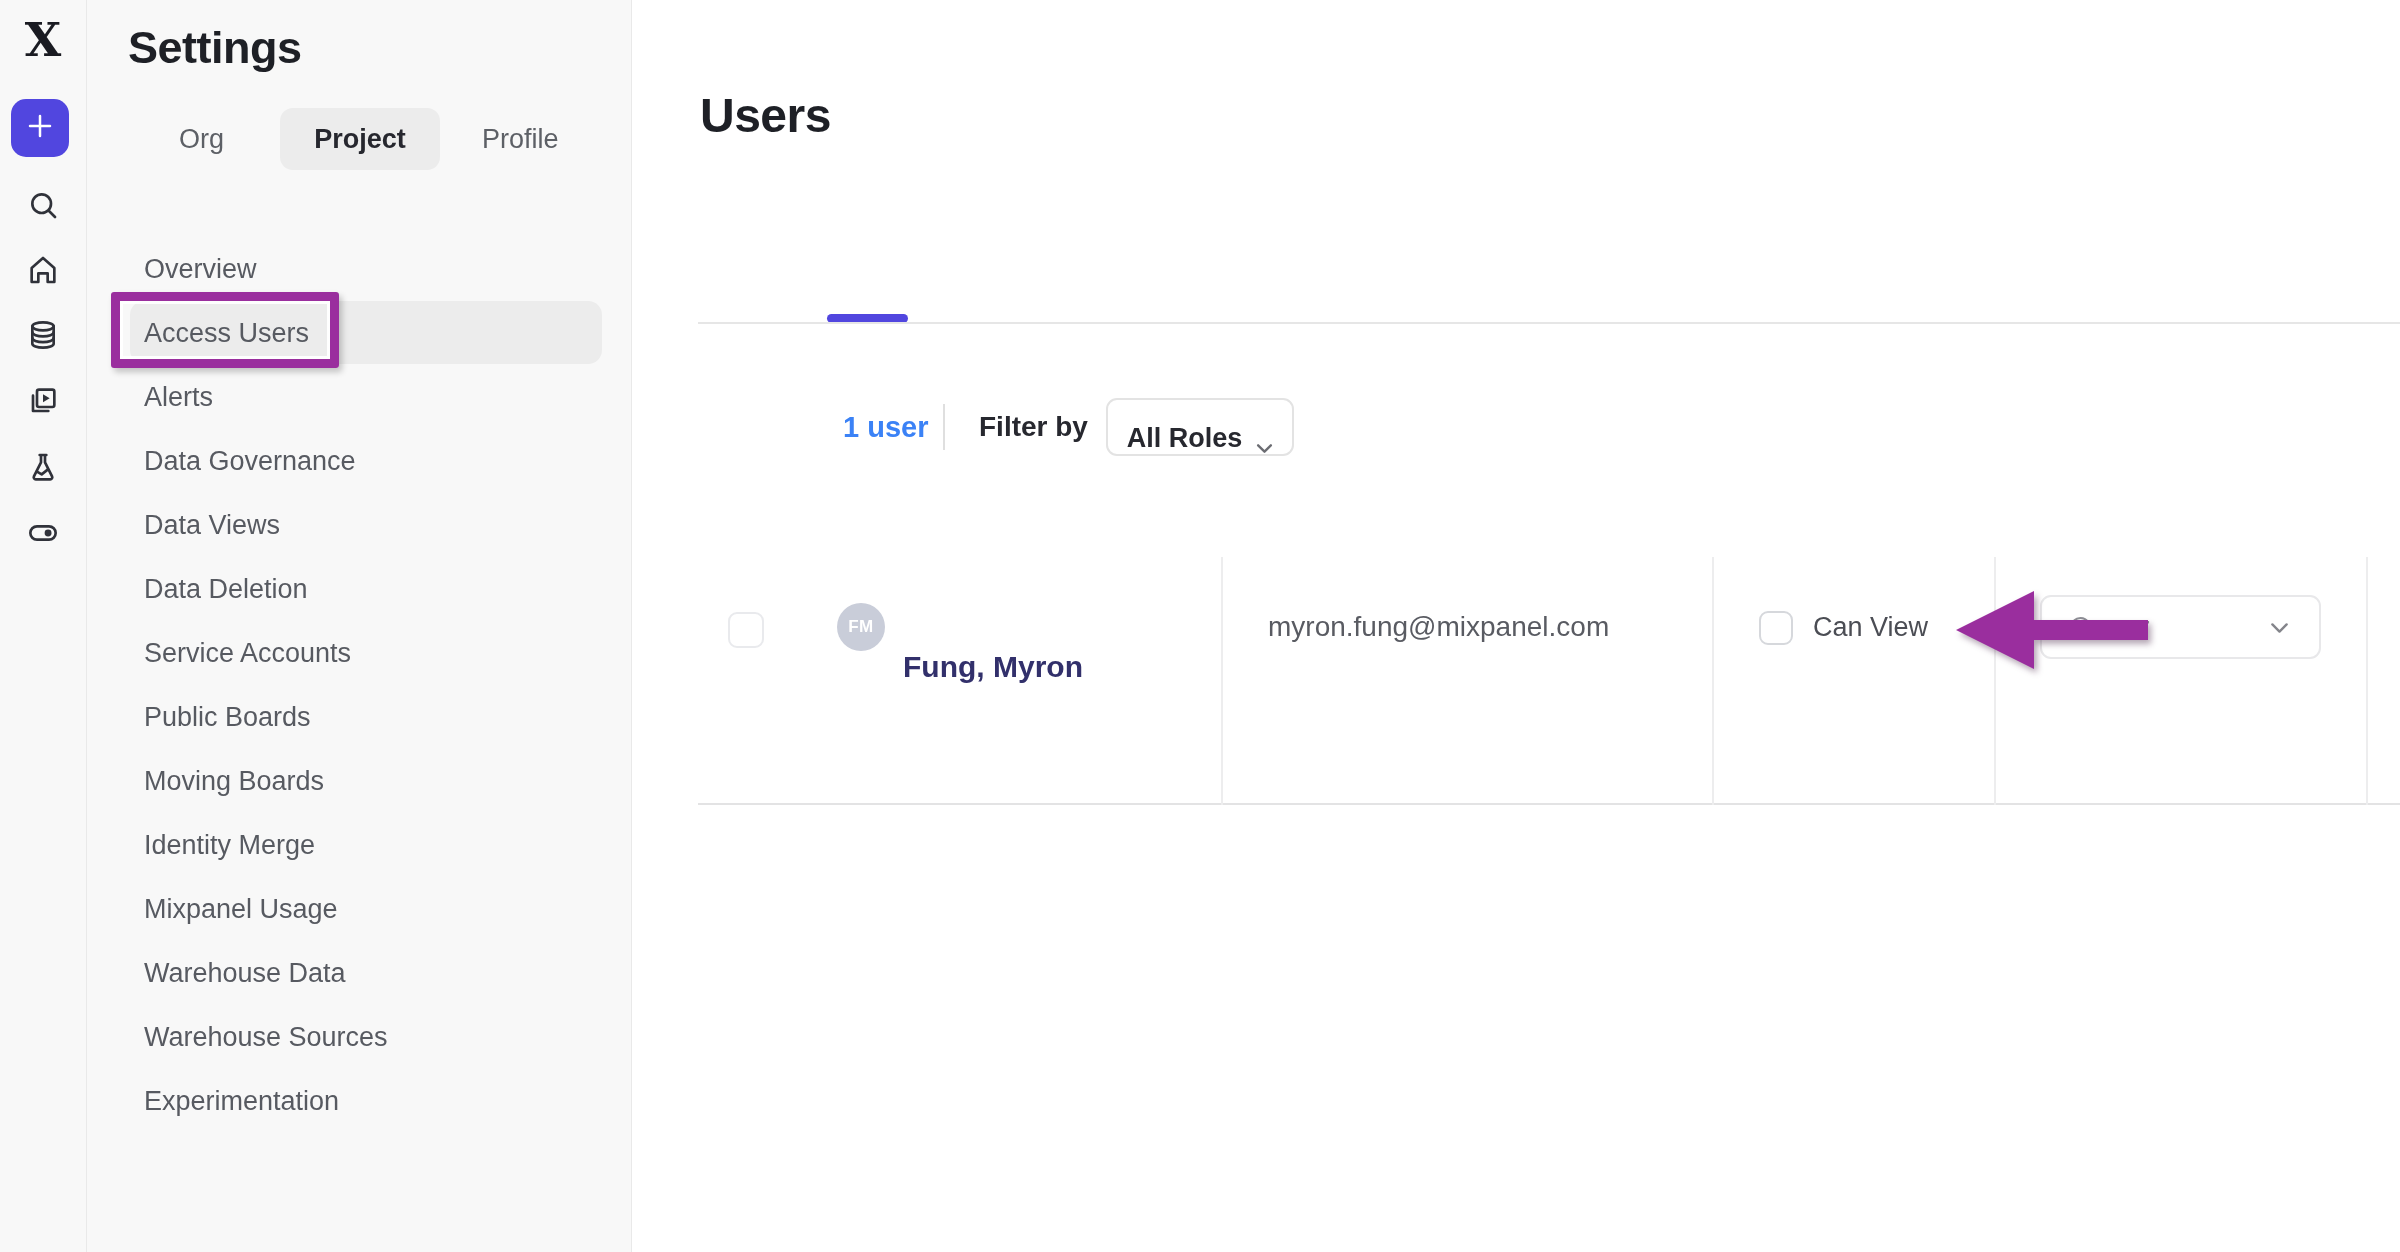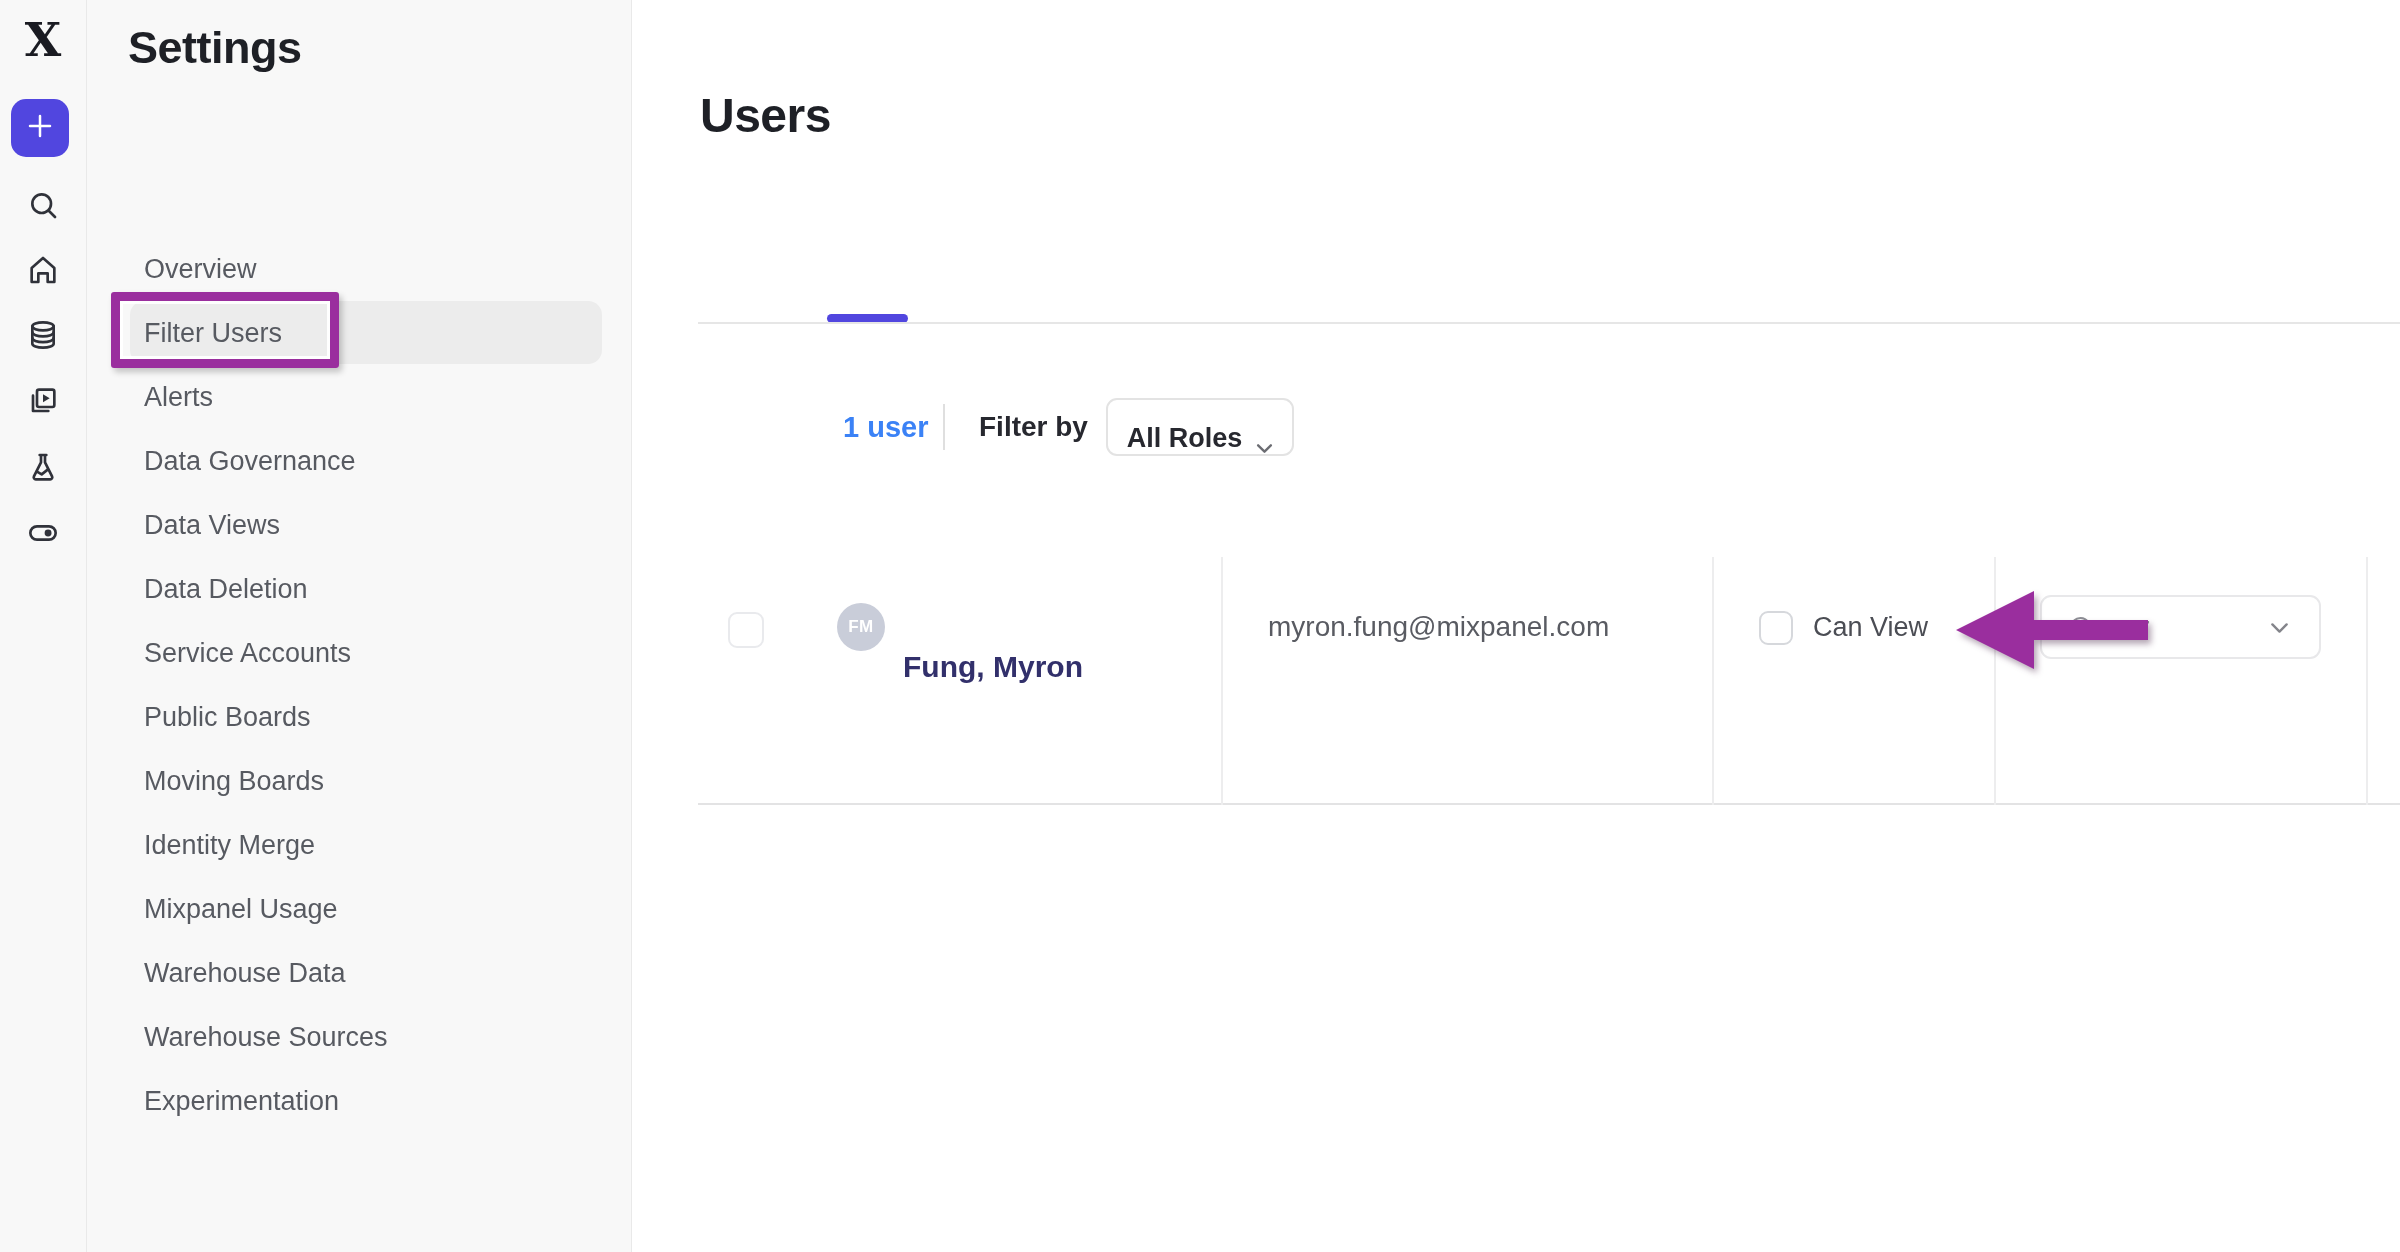--- a/index.html
+++ b/index.html
@@ -131,24 +131,29 @@
     <div class="rail-icon" style="top:516px;">
       <svg viewBox="0 0 24 24" fill="none" stroke="currentColor" stroke-width="2">
           <rect x="2.5" y="7" width="19" height="10" rx="5"></rect>
           <circle cx="15.8" cy="12" r="2.6" fill="currentColor" stroke="none"></circle>
         </svg>
     </div>
   </aside>
 
   <nav class="panel">
     <div class="panel-title">Settings</div>
+    <div class="seg-tabs">
+      <div class="seg-tab t0">Org</div>
+      <div class="seg-tab t1">Project</div>
+      <div class="seg-tab t2">Profile</div>
+    </div>
     <div class="menu">
       <div class="menu-pill"></div>
       <div class="menu-item" style="top:0px;">Overview</div>
-      <div class="menu-item" style="top:64px;">Filter Users</div>
+      <div class="menu-item" style="top:64px;">Access Users</div>
       <div class="menu-item" style="top:128px;">Alerts</div>
       <div class="menu-item" style="top:192px;">Data Governance</div>
       <div class="menu-item" style="top:256px;">Data Views</div>
       <div class="menu-item" style="top:320px;">Data Deletion</div>
       <div class="menu-item" style="top:384px;">Service Accounts</div>
       <div class="menu-item" style="top:448px;">Public Boards</div>
       <div class="menu-item" style="top:512px;">Moving Boards</div>
       <div class="menu-item" style="top:576px;">Identity Merge</div>
       <div class="menu-item" style="top:640px;">Mixpanel Usage</div>
       <div class="menu-item" style="top:704px;">Warehouse Data</div>

